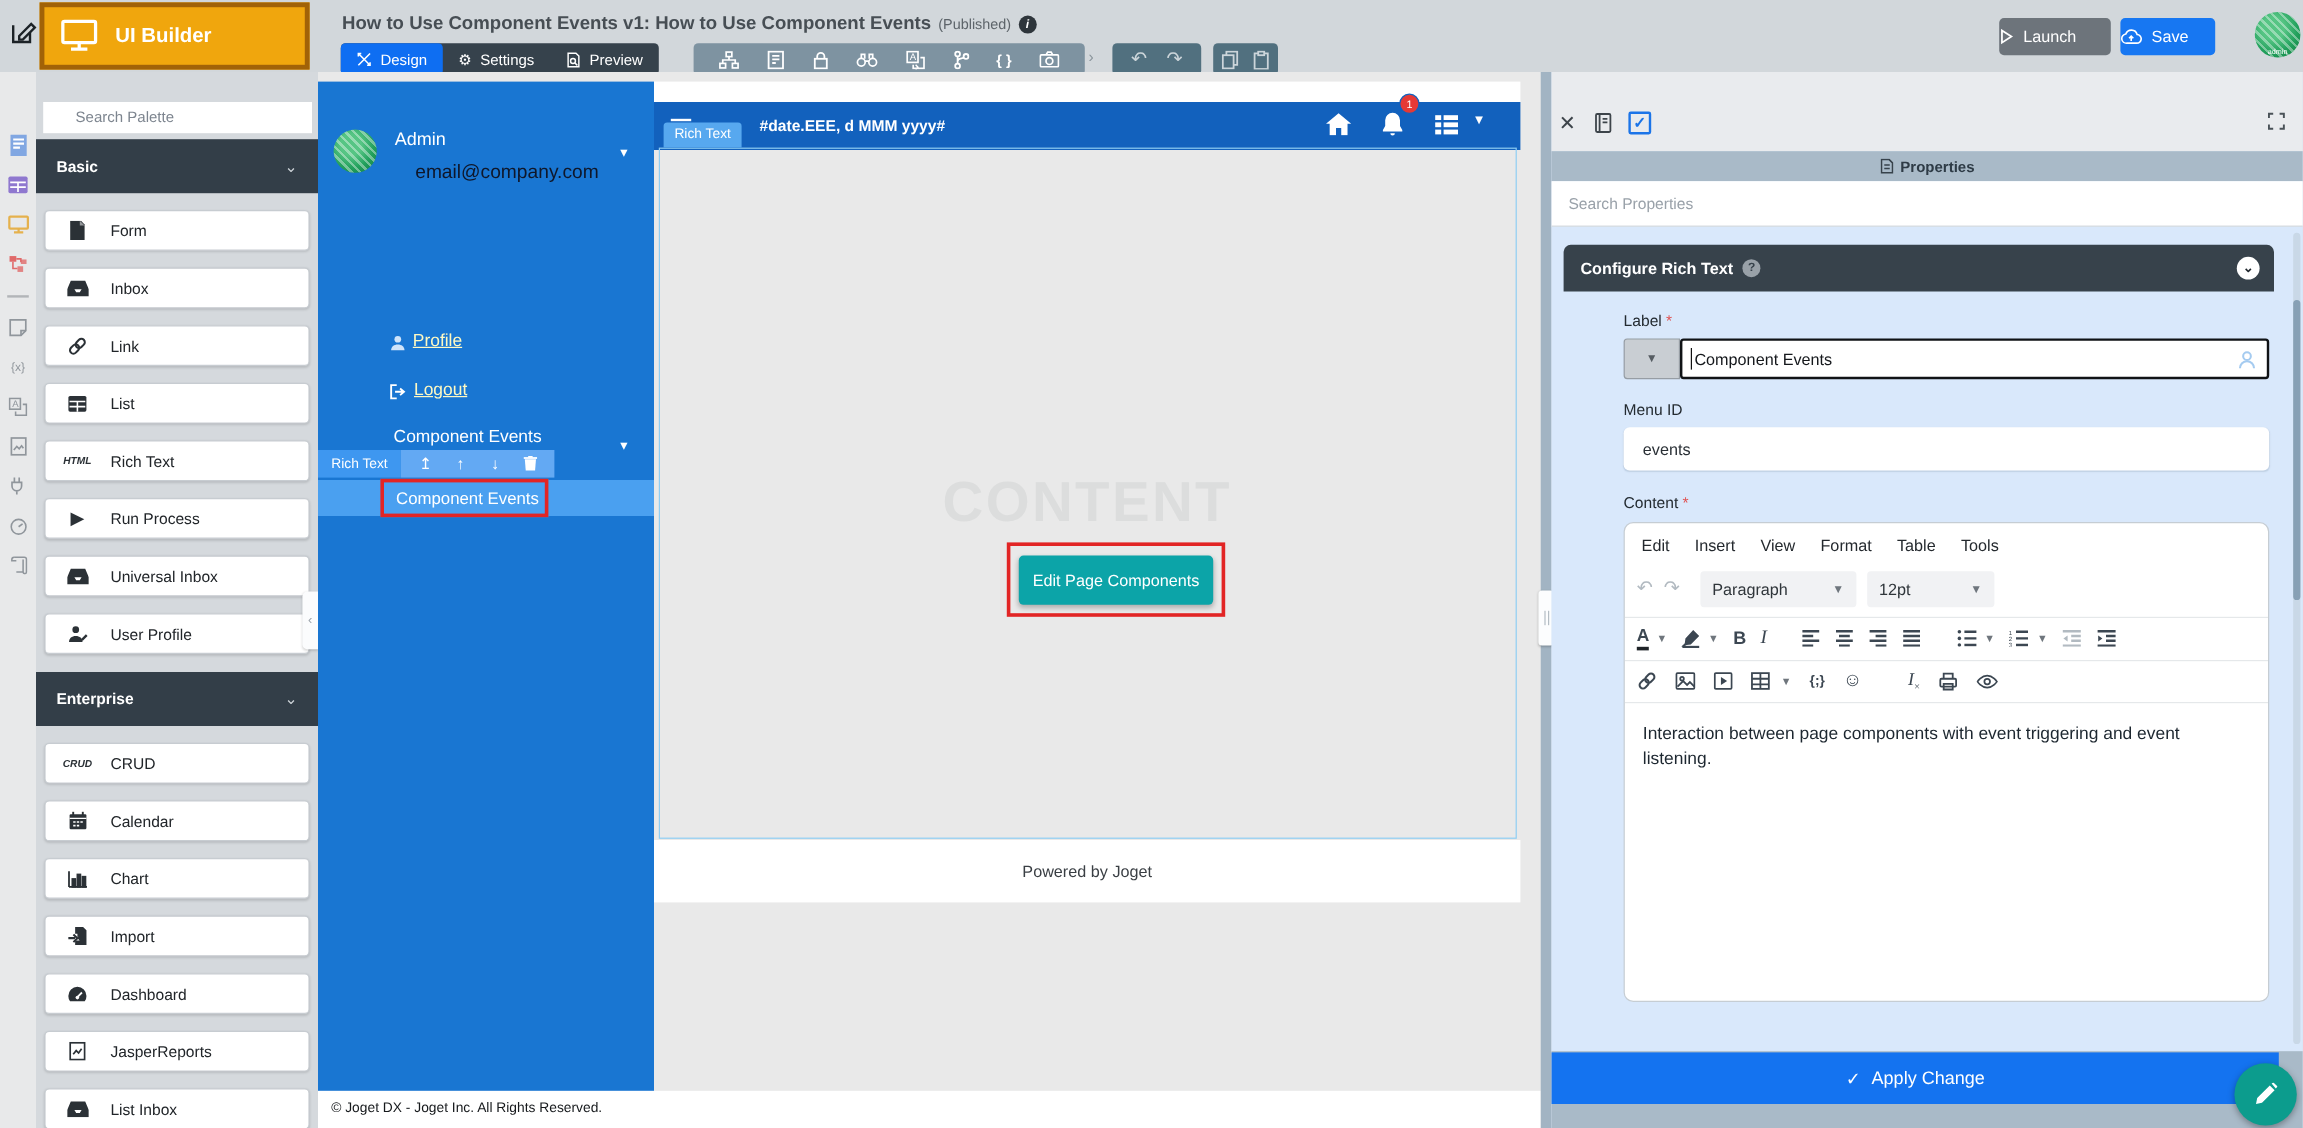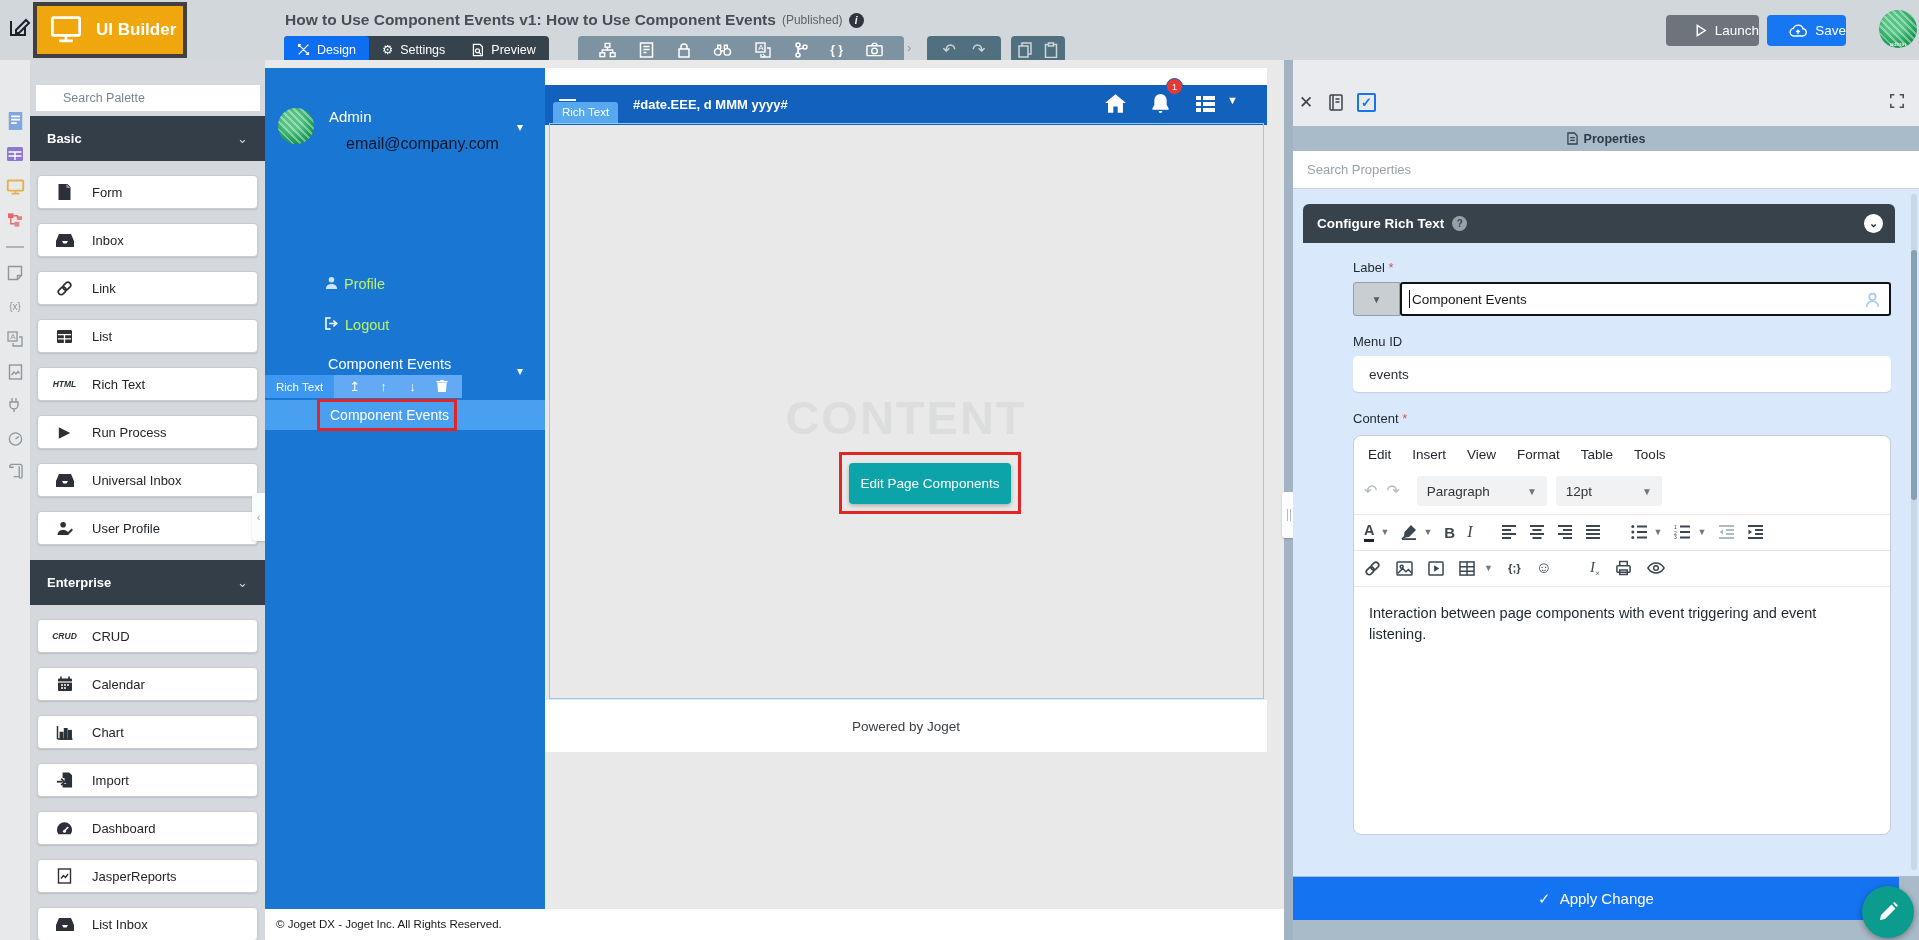--- a/index.html
+++ b/index.html
@@ -4,43 +4,43 @@
 <style>
   * { margin:0; padding:0; box-sizing:border-box; }
   html,body { width:1919px; height:940px; overflow:hidden; background:#d2d7db;
     font-family:"Liberation Sans", sans-serif; }
   #app { position:relative; width:1919px; height:940px; background:#d2d7db; }
   svg { display:block; }
 
   
   .topbar { position:absolute; left:0; top:0; width:1919px; height:60px; background:#d2d7db; }
   .rail-edit { position:absolute; left:7px; top:15px; color:#1c2227; }
-  .logo { position:absolute; left:33px; top:2px; width:154px; height:56px; background:#f0a60d;
-    border:4px solid #404040; display:flex; align-items:center; }
+  .logo { position:absolute; left:33px; top:2px; width:225px; height:56px; background:#f0a60d;
+    border:4px solid #a16207; display:flex; align-items:center; }
   .logo-txt { color:#fff; font-size:17px; font-weight:bold; margin-left:13px; }
   .title-row { position:absolute; left:285px; top:11px; display:flex; align-items:center; gap:6px; white-space:nowrap; }
   .title-main { font-size:15.5px; font-weight:bold; color:#474e54; }
   .title-status { font-size:12px; color:#5d646a; }
   .info-circle { width:15px; height:15px; border-radius:50%; background:#2e353b; color:#fff;
     font-size:10px; font-weight:bold; display:flex; align-items:center; justify-content:center; font-style:italic; }
   .tabs { position:absolute; left:284px; top:36px; height:27px; background:#36424c; border-radius:4px;
     display:flex; align-items:stretch; }
   .tab { display:flex; align-items:center; gap:7px; padding:0 13px; color:#fff; font-size:12.5px; }
   .tab.active { background:#0e6ef2; border-radius:4px; }
   .tools { position:absolute; left:578px; top:36px; width:326px; height:27px; background:#7e93a1;
     border-radius:4px; display:flex; align-items:center; justify-content:space-around; padding:0 10px; color:#fff; }
   .tools .braces { font-size:12px; font-weight:bold; color:#fff; }
   .more-chev { position:absolute; left:907px; top:40px; color:#8b959c; font-size:13px; }
   .btn-group { position:absolute; top:36px; height:27px; background:#51707f; border-radius:4px;
     display:flex; align-items:center; justify-content:center; gap:16px; color:#ccd5da; }
   .g-undo { left:927px; width:74px; }
   .g-copy { left:1011px; width:54px; gap:11px; }
   .arrow-glyph { font-size:16px; line-height:1; }
   .top-btn { position:absolute; top:15px; height:31px; border-radius:4px; color:#fff; font-size:13.5px;
-    display:flex; align-items:center; justify-content:flex-end; gap:8px; }
+    display:flex; align-items:center; justify-content:flex-start; gap:8px; }
   .btn-launch { left:1666px; width:93px; background:#6d747b; }
   .btn-save { left:1767px; width:79px; background:#1777f2; }
   .avatar { border-radius:50%; position:relative; overflow:hidden;
     background:radial-gradient(circle at 40% 35%, #56c584 0 28%, #23a15d 60%, #0f7a3e 100%); }
   .avatar::after { content:""; position:absolute; inset:0;
     background:repeating-linear-gradient(45deg, rgba(255,255,255,.38) 0 2px, transparent 2px 5px); }
   .avatar-lb { position:absolute; left:0; right:0; bottom:1px; text-align:center; color:#fff; font-size:6px; z-index:2; }
   .avatar-top { position:absolute; left:1879px; top:10px; width:38px; height:38px; }
 
   
@@ -71,21 +71,21 @@
   
   .canvas { position:absolute; left:265px; top:60px; width:1019px; height:880px; background:#e9e9e9; overflow:hidden; }
   .sb { position:absolute; left:0; top:8px; width:280px; height:842px; background:#1976d2; }
   .sb-head { height:82px; background:#1261bd; color:#fff; font-weight:bold; font-size:16.5px;
     line-height:22px; padding:15px 20px 0 63px; letter-spacing:.3px; }
   .sb-user { position:relative; margin-top:40px; height:50px; }
   .sb-ava { position:absolute; left:13px; top:0; width:36px; height:36px; }
   .sb-name { position:absolute; left:64px; top:0; color:#fff; font-size:15px; }
   .sb-mail { position:absolute; left:81px; top:27px; color:#0f172a; font-size:16px; }
   .sb-user-ch { position:absolute; right:22px; top:12px; color:#fff; font-size:12px; }
-  .sb-link { position:absolute; left:60px; color:#bef264; font-size:14.5px; display:flex; align-items:flex-start; gap:6px; }
+  .sb-link { position:absolute; left:60px; color:#fef9c3; font-size:14.5px; display:flex; align-items:flex-end; gap:6px;text-decoration:underline; }
   .sb-profile { top:208px; }
   .sb-logout { top:249px; }
   .sb-parent { position:absolute; left:63px; top:288px; color:#fff; font-size:14.5px; }
   .sb-parent-ch { position:absolute; right:22px; top:296px; color:#fff; font-size:12px; }
   .sb-toolbar { position:absolute; left:0; top:307px; height:23px; display:flex; }
   .tb-label { background:#3e97f0; color:#fff; font-size:11.5px; display:flex; align-items:center; padding:0 11px; }
   .tb-icons { background:#63a9f3; display:flex; align-items:center; padding:0 6px; }
   .tb-ic { width:29px; text-align:center; color:#fff; font-size:13px; display:flex; justify-content:center; }
   .sb-active-row { position:absolute; left:0; top:332px; width:280px; height:30px; background:#4aa0f0; }
   .sb-active-box { position:absolute; left:52px; top:331px; width:140px; height:32px; border:3px solid #e22525;

